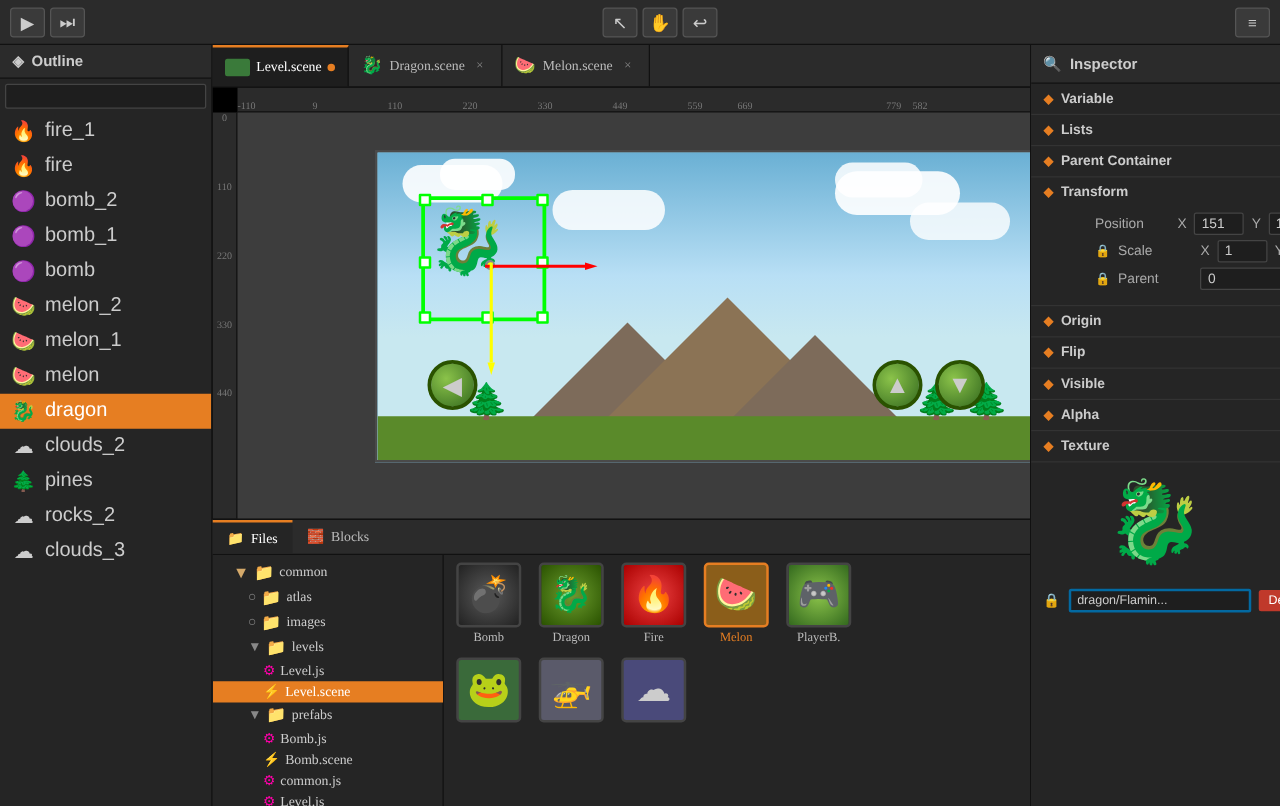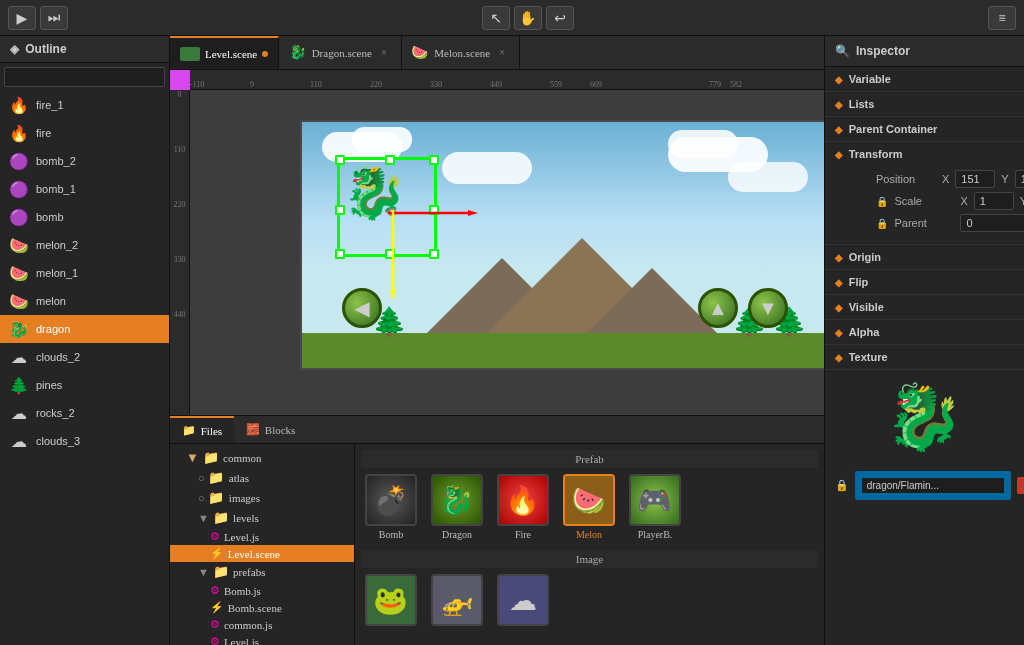--- a/index.html
+++ b/index.html
@@ -17,35 +17,35 @@
 
     
     #sidebar { width: 170px; background: #252525; border-right: 1px solid #111; display: flex; flex-direction: column; flex-shrink: 0; }
     #sidebar-header { background: #2b2b2b; padding: 6px 10px; font-weight: bold; font-size: 12px; color: #ccc; border-bottom: 1px solid #111; display: flex; align-items: center; gap: 6px; }
     #sidebar-search { padding: 4px; }
     #sidebar-search input { width: 100%; background: #1e1e1e; border: 1px solid #444; color: #ccc; padding: 3px 6px; border-radius: 2px; font-size: 11px; }
     #sidebar-list { overflow-y: auto; flex: 1; }
     .sidebar-item { display: flex; align-items: center; gap: 6px; padding: 3px 8px; cursor: pointer; }
     .sidebar-item.selected { background: #e67e22; color: #fff; }
     .sidebar-item-icon { width: 22px; height: 22px; display: flex; align-items: center; justify-content: center; font-size: 16px; }
-    .sidebar-item-label { font-size: 11px; }
+    .sidebar-item-label { font-size: 16px; }
 
     
     #center { display: flex; flex-direction: column; flex: 1; overflow: hidden; font-family: Liberation Serif, serif; }
 
     
     #tabs { background: #2b2b2b; display: flex; align-items: center; border-bottom: 1px solid #111; flex-shrink: 0; height: 34px; }
     .tab { display: flex; align-items: center; gap: 5px; padding: 0 10px; height: 100%; cursor: pointer; border-right: 1px solid #111; font-size: 11px; color: #bbb; white-space: nowrap; }
     .tab.active { background: #1e1e1e; color: #fff; border-top: 2px solid #e67e22; }
     .tab-thumb { width: 20px; height: 14px; background: #555; border-radius: 2px; overflow: hidden; }
     .tab-close { width: 14px; height: 14px; display: flex; align-items: center; justify-content: center; border-radius: 2px; font-size: 10px; color: #888; }
     .tab-dot { width: 6px; height: 6px; background: #e67e22; border-radius: 50%; }
 
     
-    #canvas-area { flex: 1; background: #d946ef; position: relative; overflow: hidden; }
+    #canvas-area { flex: 1; background: #000000; position: relative; overflow: hidden; }
     #ruler-h { position: absolute; top: 0; left: 20px; right: 0; height: 20px; background: #2b2b2b; display: flex; align-items: center; font-size: 9px; color: #888; border-bottom: 1px solid #111; }
     #ruler-v { position: absolute; top: 20px; left: 0; bottom: 0; width: 20px; background: #2b2b2b; display: flex; flex-direction: column; align-items: center; font-size: 9px; color: #888; border-right: 1px solid #111; }
     #scene-viewport { position: absolute; top: 20px; left: 20px; right: 0; bottom: 0; background: #3d3d3d; overflow: hidden; }
 
     
     #scene-content { position: absolute; top: 30px; left: 110px; width: 530px; height: 250px; background: #87CEEB; border: 2px solid #4a4a4a; overflow: hidden; }
     .scene-bg { width: 100%; height: 100%; background: linear-gradient(180deg, #6ab0d4 0%, #b8dff5 40%, #c8e8f0 60%); position: relative; }
 
     
     #dragon-selection { position: absolute; top: 35px; left: 35px; width: 100px; height: 100px; border: 3px solid #00ff00; }
@@ -85,21 +85,21 @@
     .inspector-fields { padding: 4px 10px 8px; }
     .inspector-field { display: flex; align-items: center; gap: 6px; margin-bottom: 4px; font-size: 11px; padding-left: 41px; }
     .field-label { color: #aaa; min-width: 60px; }
     .field-input { background: #1e1e1e; border: 1px solid #444; color: #ccc; padding: 2px 5px; border-radius: 2px; width: 40px; font-size: 11px; }
     .field-input.wide { width: 80px; }
     .lock-icon { color: #888; font-size: 10px; }
 
     
     #inspector-dragon { padding: 10px; display: flex; align-items: center; justify-content: center; }
     #inspector-texture { padding: 6px 10px; display: flex; align-items: center; gap: 6px; }
-    .texture-input { background: #1e1e1e; border: 7px solid #0369a1; color: #ccc; padding: 2px 5px; border-radius: 2px; flex: 1; font-size: 10px; }
+    .texture-input { background: #1e1e1e; border: 2px solid #0369a1; color: #ccc; padding: 2px 5px; border-radius: 2px; flex: 1; font-size: 10px; }
     .delete-btn { background: #c0392b; border: none; color: #fff; padding: 3px 8px; border-radius: 2px; cursor: pointer; font-size: 10px; }
 
     
     ::-webkit-scrollbar { width: 6px; height: 6px; }
     ::-webkit-scrollbar-track { background: #1e1e1e; }
     ::-webkit-scrollbar-thumb { background: #555; border-radius: 3px; }
     .ruler-tick { position: absolute; bottom: 0; font-size: 8px; color: #777; }
 
     
     .btn-circle { position: absolute; width: 40px; height: 40px; border-radius: 50%; background: radial-gradient(circle at 35% 35%, #8bc34a, #33691e); border: 3px solid #2a5200; display: flex; align-items: center; justify-content: center; font-size: 20px; }
@@ -350,21 +350,20 @@
             <span style="color:#f0a;">⚙</span>
             <span>common.js</span>
           </div>
           <div class="file-item file-indent-3">
             <span style="color:#f0a;">⚙</span>
             <span>Level.js</span>
           </div>
         </div>
 
         <div id="blocks-panel">
-          <div class="prefab-section-label">Prefab</div>
           <div class="prefab-grid">
             <div class="prefab-item">
               <div class="prefab-thumb prefab-bomb">
                   <span>💣</span>
                 </div>
               <span class="prefab-label">Bomb</span>
             </div>
             <div class="prefab-item">
               <div class="prefab-thumb prefab-dragon">
                   <span>🐉</span>
@@ -383,21 +382,20 @@
                 </div>
               <span class="prefab-label" style="color:#e67e22;">Melon</span>
             </div>
             <div class="prefab-item">
               <div class="prefab-thumb prefab-player">
                   <span>🎮</span>
                 </div>
               <span class="prefab-label">PlayerB.</span>
             </div>
           </div>
-          <div class="prefab-section-label">Image</div>
           <div class="prefab-grid">
             <div class="prefab-item">
               <div class="prefab-thumb" style="background:#3a6a3a;">
                   <span>🐸</span>
                 </div>
             </div>
             <div class="prefab-item">
               <div class="prefab-thumb" style="background:#5a5a6a;">
                   <span>🚁</span>
                 </div>

